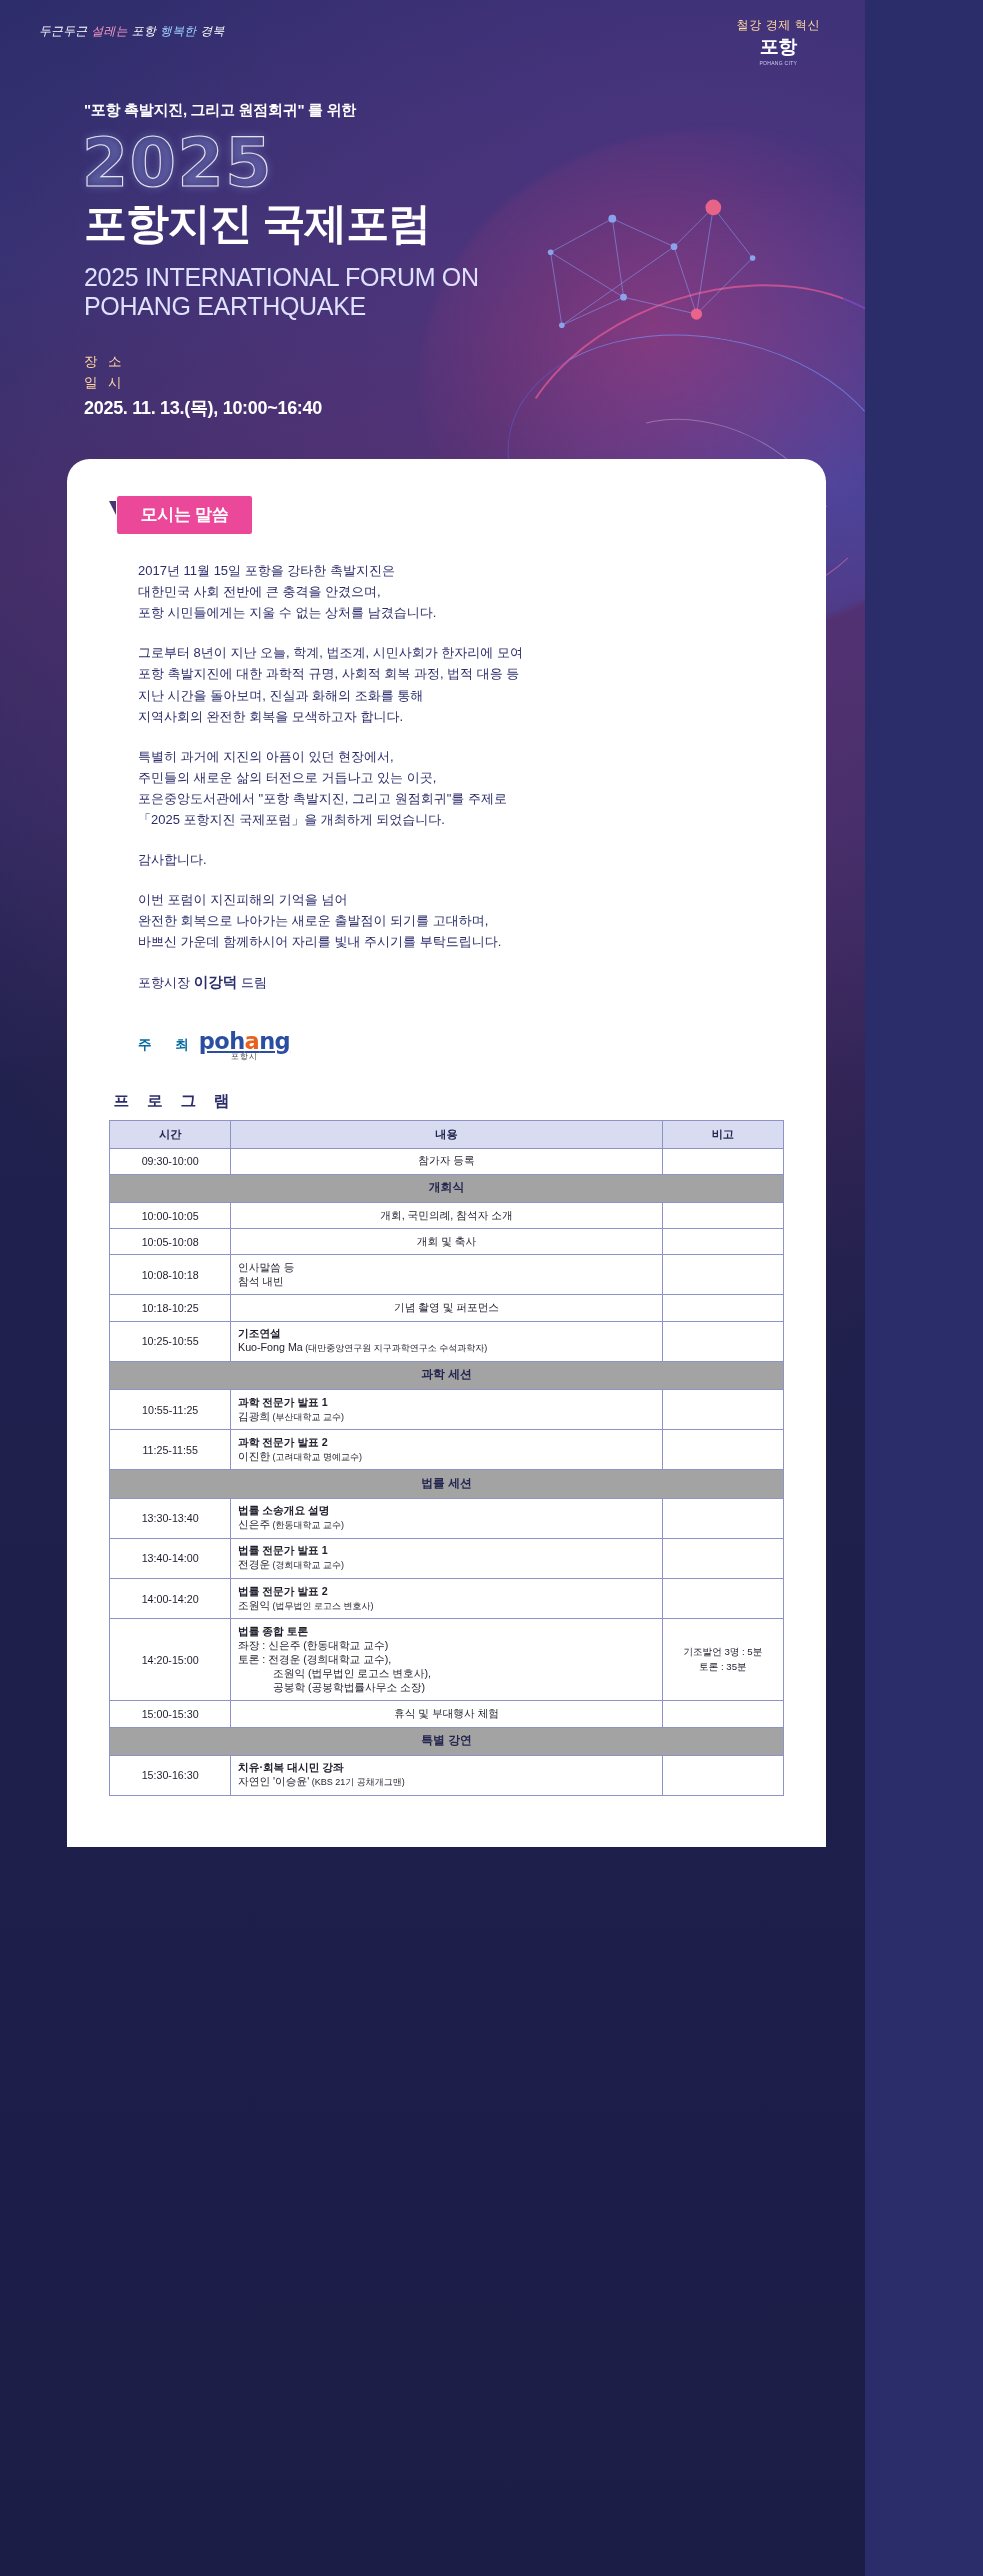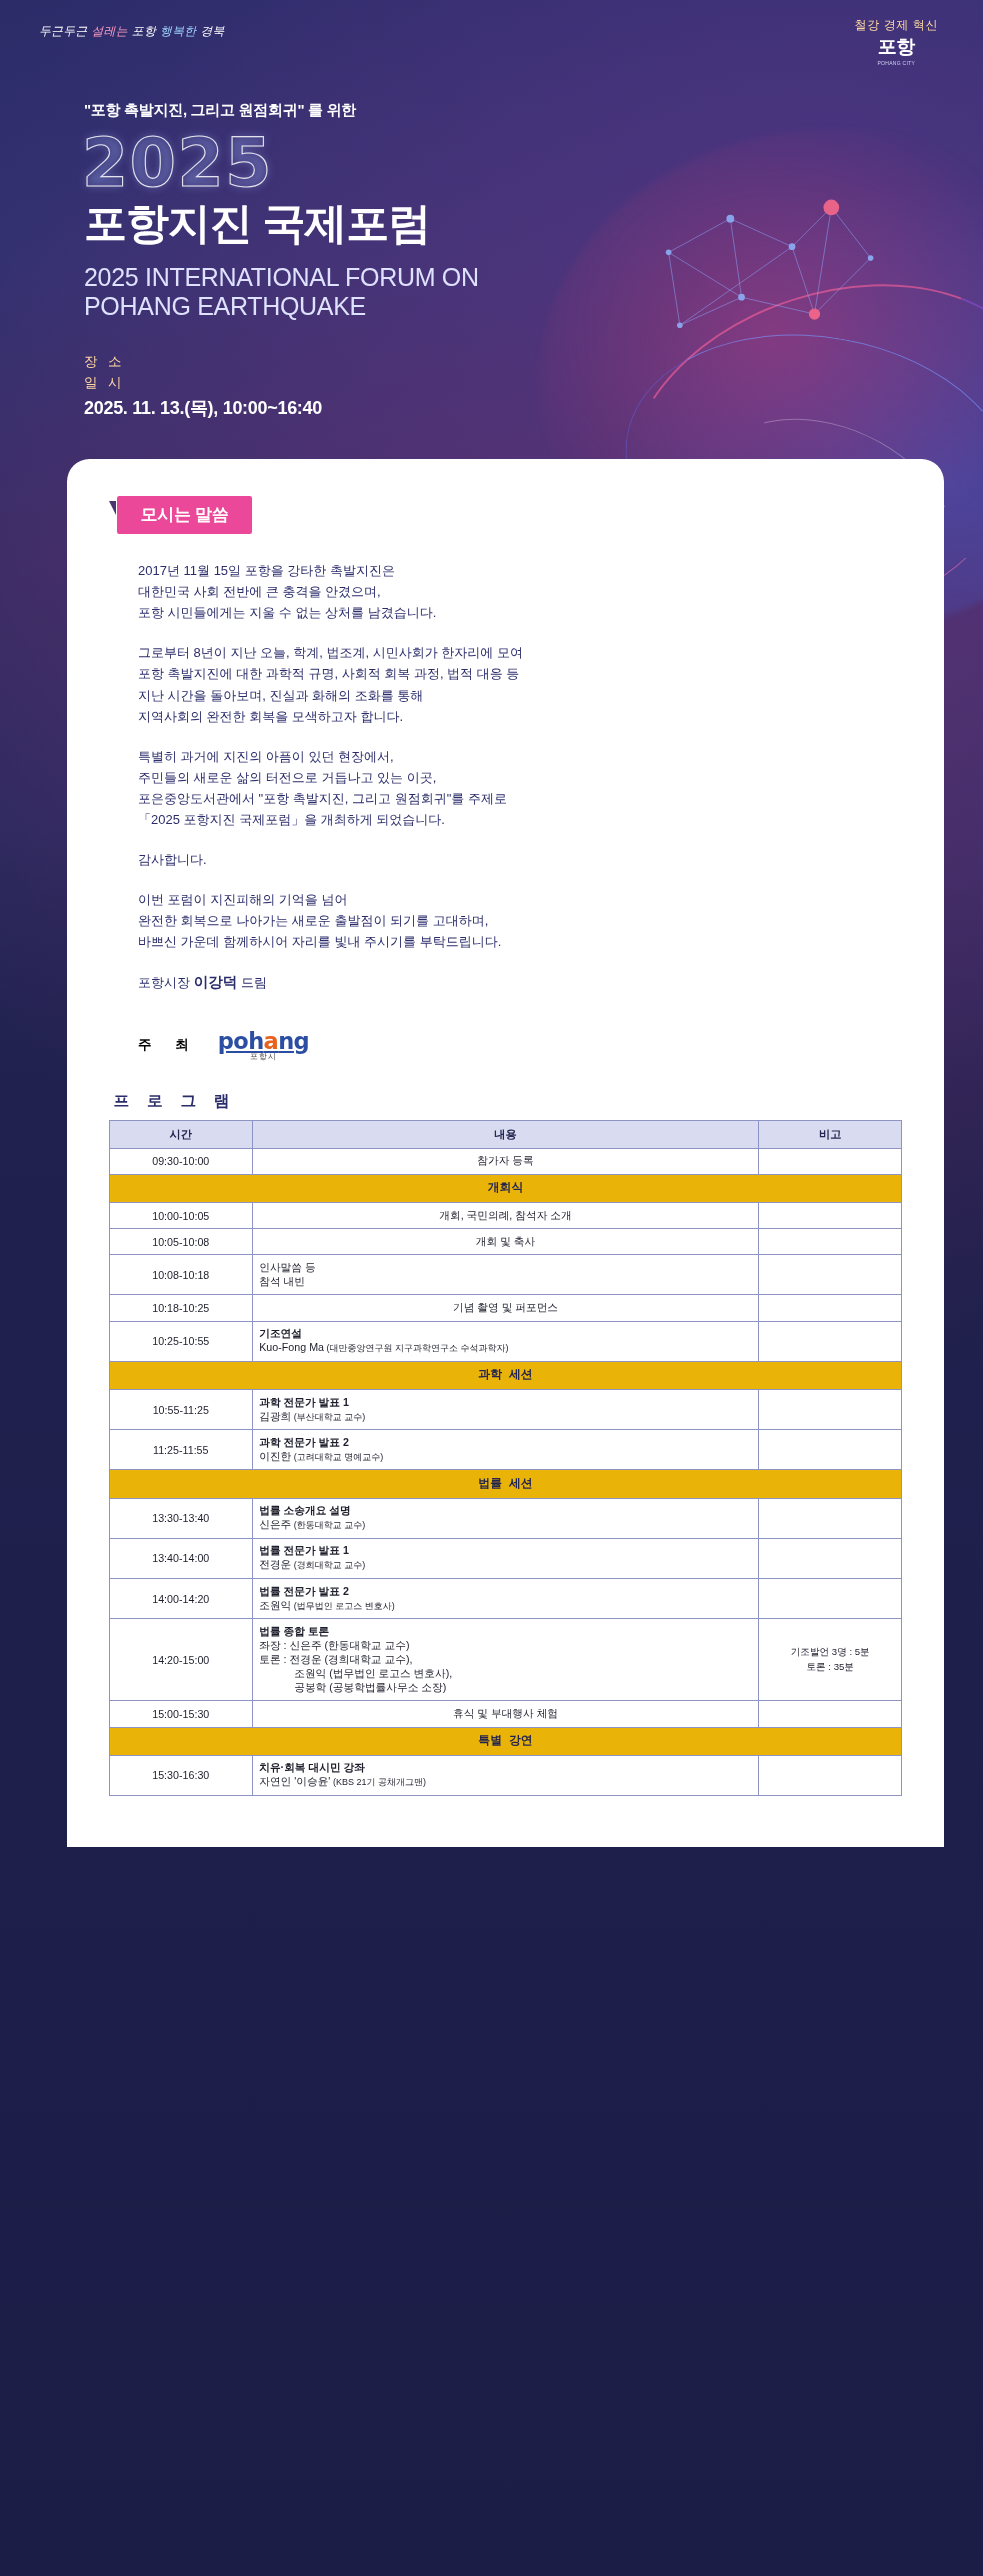--- a/index.html
+++ b/index.html
@@ -4,21 +4,21 @@
 <style>
   * { box-sizing: border-box; }
   html, body { margin:0; padding:0; }
   body {
     width:983px;
     font-family:"Liberation Sans", sans-serif;
     background:#2b2d6b;
   }
   .poster {
     position:relative;
-    width:983px;
+    width:865px;
     min-height:2576px;
     background:
       radial-gradient(circle at 85% 9%, rgba(90,60,150,0.55) 0%, rgba(43,45,107,0) 42%),
       radial-gradient(circle at 70% 25%, rgba(150,45,90,0.35) 0%, rgba(43,45,107,0) 38%),
       linear-gradient(180deg,#262a63 0%, #30306d 10%, #3a2c63 22%, #2d2a60 32%, #20214e 42%, #1b1d47 100%);
     overflow:hidden;
   }
   
   .deco { position:absolute; pointer-events:none; }
   .swirl1 {
@@ -122,35 +122,35 @@
     border-width:0 7.9px 14.6px 0;
     border-style:solid;
     border-color:transparent #4b3470 transparent transparent;
   }
   .greeting { margin:26px 0 0 29px; color:#2b2d6b; font-size:13px; line-height:1.62; }
   .greeting p { margin:0 0 19px 0; }
   .greeting .sig { font-size:13px; }
   .greeting .sig b { font-size:14.6px; }
 
   .host-row { display:flex; align-items:center; margin:33px 0 0 29px; }
-  .host-label { color:#000000; font-size:13.5px; font-weight:bold; letter-spacing:10px; margin-right:19px; }
+  .host-label { color:#0369a1; font-size:13.5px; font-weight:bold; letter-spacing:10px; }
   .host-logo { text-align:center; }
   .host-logo .word { font-size:22.5px; font-weight:bold; color:#2b4ea2; letter-spacing:-0.6px; font-family:"DejaVu Sans", sans-serif;text-decoration:underline; }
   .host-logo .word .o1 { color:#2b4ea2; }
   .host-logo .word .g { color:#e8611d; }
   .host-logo .sub { font-size:7.9px; color:#444; letter-spacing:1.1px; margin-top:-2.2px; }
 
   .prog-title { margin:29px 0 7.9px 4.5px; color:#2b2d6b; font-size:15.7px; font-weight:bold; letter-spacing:6.7px; }
 
   table.prog { width:100%; border-collapse:collapse; font-size:10.7px; color:#1d1d2c; }
   table.prog th, table.prog td { border:0.6px solid #8d93c4; padding:5.6px 6.7px; }
   table.prog th { background:#d9dcf0; font-weight:bold; font-size:11.2px; color:#24264f; }
   .col-time { width:18%; text-align:center; }
   .col-note { width:18%; text-align:center; }
-  .sec-row td { background:#eab308; text-align:center; font-weight:bold; font-size:11.8px; color:#24264f;font-family:Liberation Mono, monospace; }
+  .sec-row td { background:#a3a3a3; text-align:center; font-weight:bold; font-size:11.8px; color:#24264f; }
   td.time { text-align:center; }
   td.body { text-align:left; padding-left:10px;margin-left:15px; }
   td.body.center { text-align:center; padding-left:6.7px; }
   td.note { text-align:center; font-size:9.6px; line-height:1.5; }
   .b { font-weight:bold; }
   .sm { font-size:9px; }
   .indent { display:inline-block; padding-left:35px; }
 </style>
 </head>
 <body>

